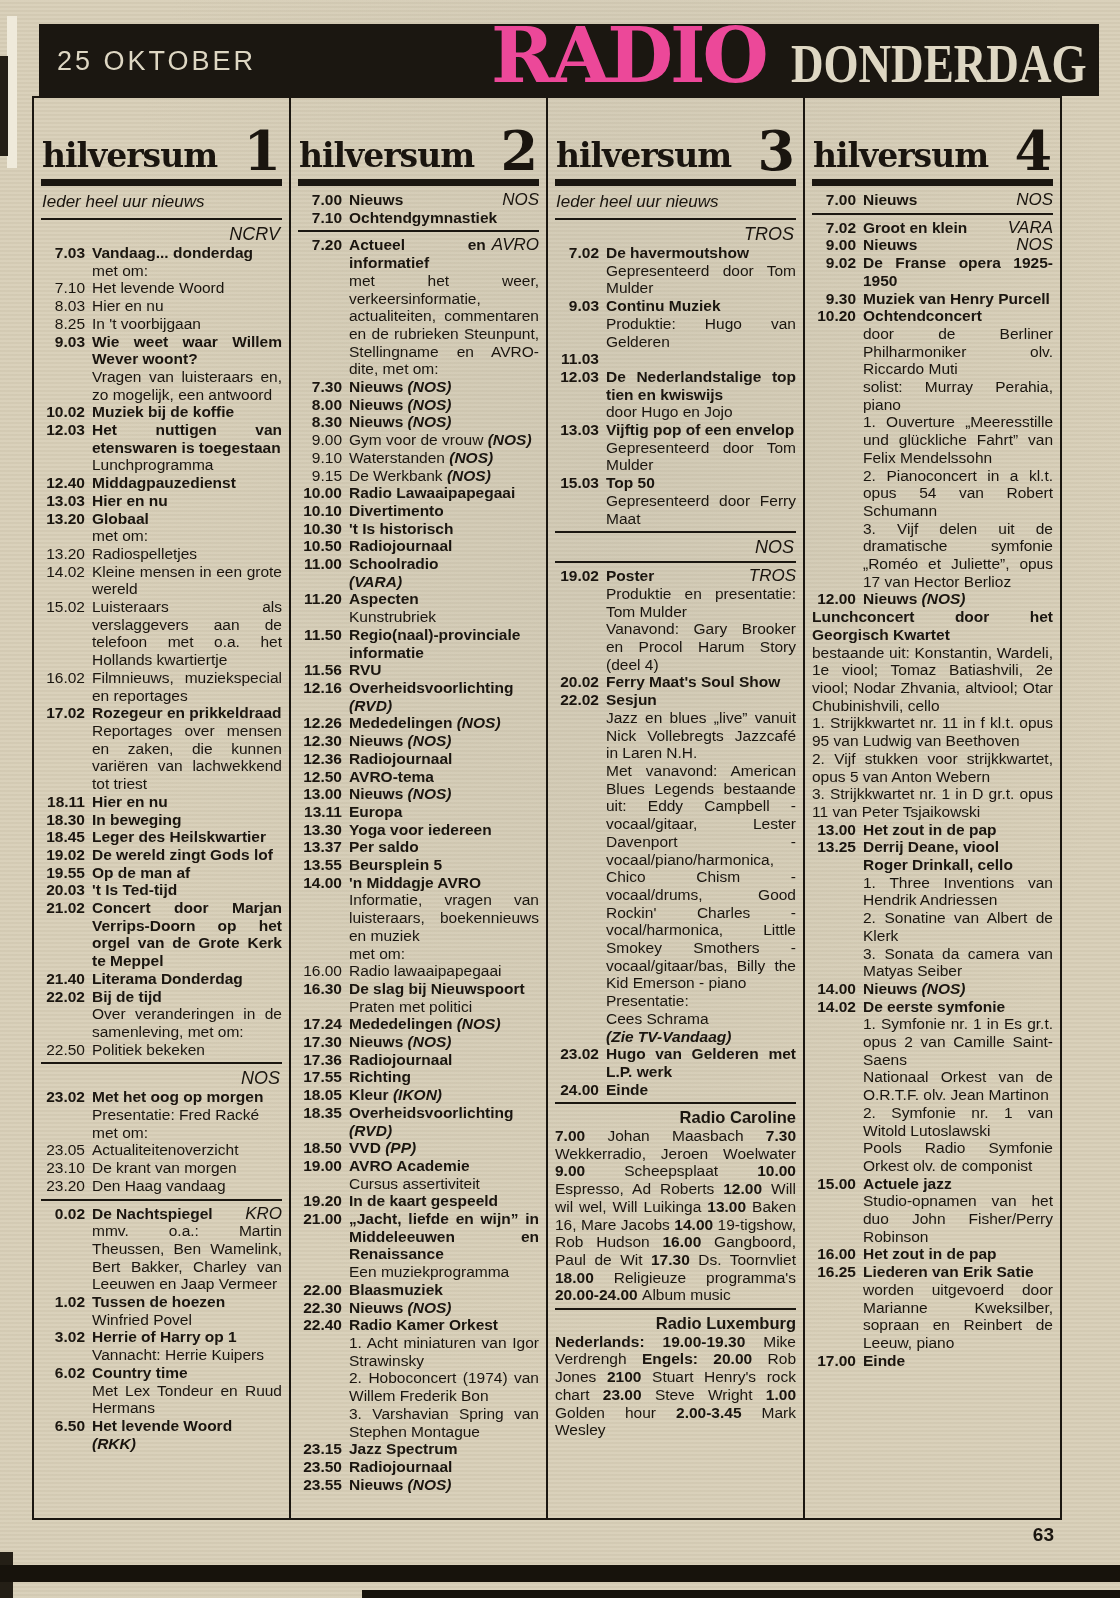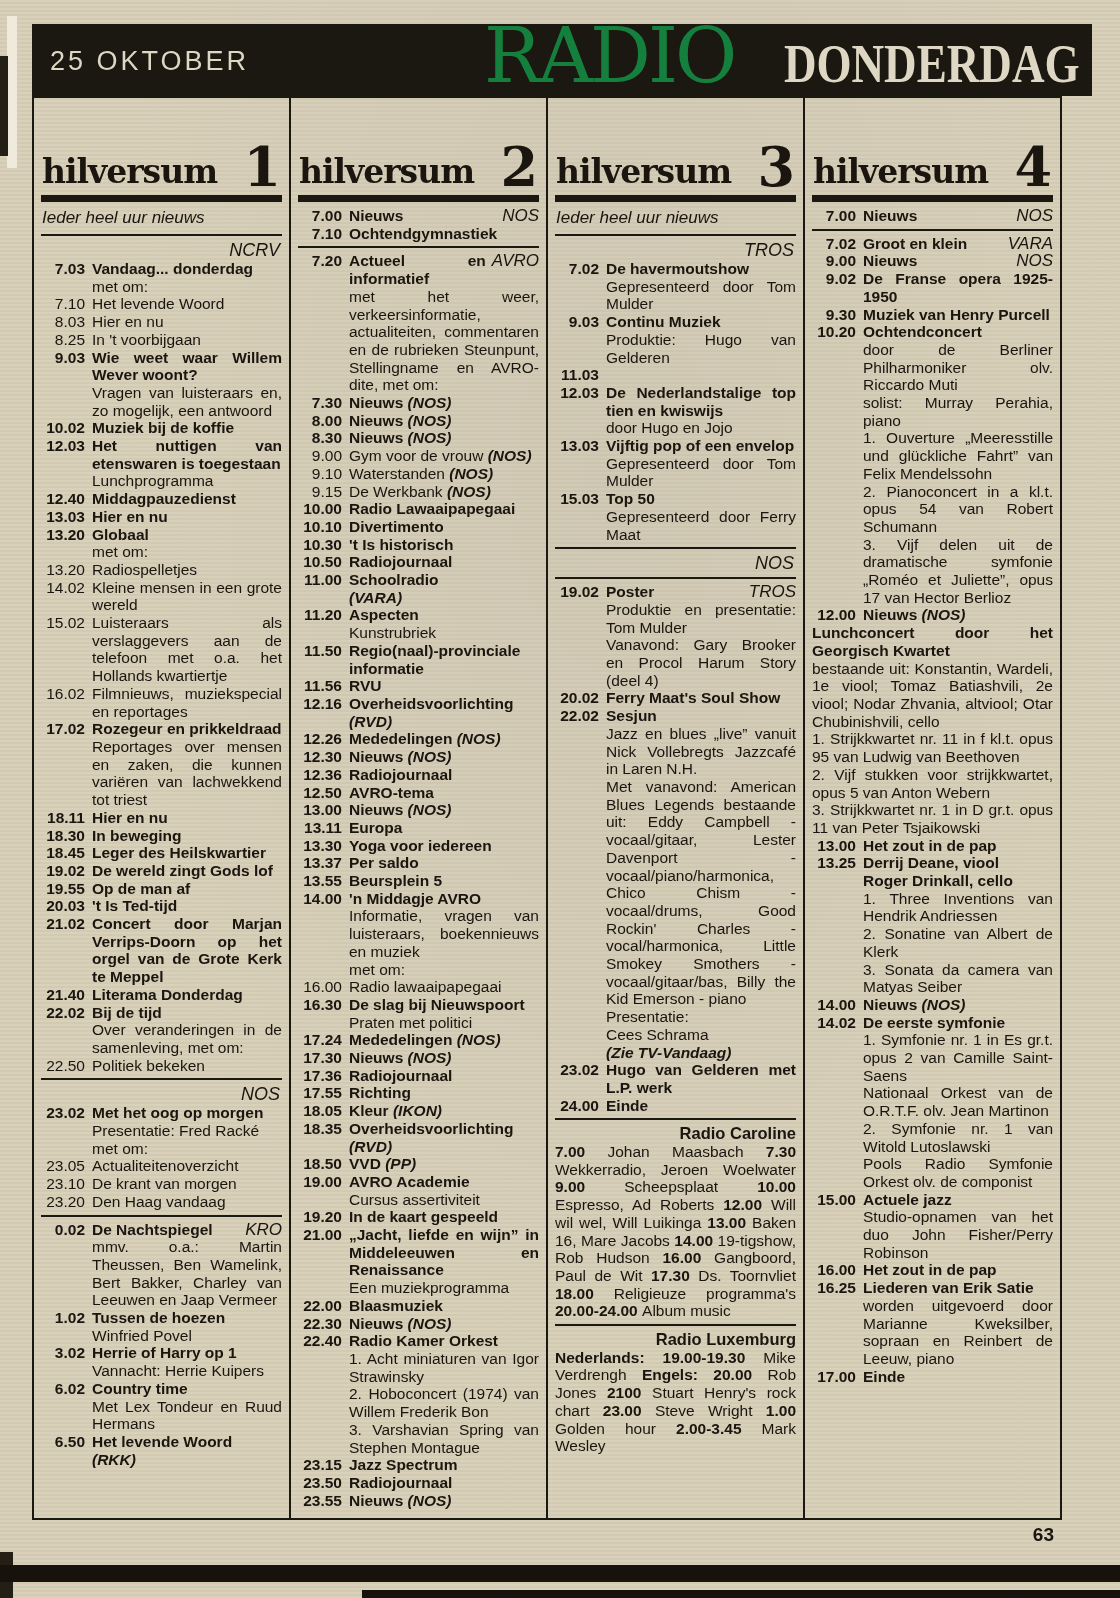--- a/index.html
+++ b/index.html
@@ -12,33 +12,33 @@
     font-family:"Liberation Sans",sans-serif;color:#1a150f;
   }
   
   .edge-white{position:absolute;left:7px;top:16px;width:10px;height:152px;background:#efeadb}
   .edge-black-top{position:absolute;left:0;top:56px;width:8px;height:100px;background:#241f16}
   .edge-black-bottom{position:absolute;left:0;top:1552px;width:13px;height:46px;background:#241f16}
   .bottom-bar{position:absolute;left:0;top:1565px;width:1120px;height:17px;background:#17130c}
   .bottom-bar2{position:absolute;left:362px;top:1590px;width:758px;height:8px;background:#17130c}
 
   
-  .banner{position:absolute;left:32px;top:24px;width:1060px;height:72px;background:#1b1711}
+  .banner{position:absolute;left:39px;top:24px;width:1060px;height:72px;background:#1b1711}
   .banner-date{position:absolute;left:18px;top:22px;font-size:27px;font-weight:normal;
     color:#ded7c3;letter-spacing:3px}
   .banner-radio{position:absolute;left:452px;top:-6px;font-family:"DejaVu Serif",serif;
-    font-weight:normal;font-size:76px;line-height:1;color:#15803d;letter-spacing:-3px}
+    font-weight:bold;font-size:76px;line-height:1;color:#ec4899;letter-spacing:-3px}
   .banner-day{position:absolute;right:12px;top:12px;font-family:"Liberation Serif",serif;
     font-weight:bold;font-size:55px;line-height:1;color:#ded7c3;transform:scaleX(.82);
     transform-origin:right center;letter-spacing:0px}
 
   
   .guide{position:absolute;left:32px;top:96px;width:1030px;height:1424px;
     border:2px solid #1b1711;display:flex;box-sizing:border-box}
-  .col{flex:1 1 0;min-width:0;padding:16px 7px;overflow:hidden;box-sizing:border-box}
+  .col{flex:1 1 0;min-width:0;padding:0 7px;overflow:hidden;box-sizing:border-box}
   .col + .col{border-left:2px solid #1b1711}
   .col-header{display:flex;justify-content:space-between;align-items:flex-end;
     padding:16px 1px 0;height:58px}
   .station{font-family:"DejaVu Serif",serif;font-weight:bold;font-size:33px;
     letter-spacing:-1px;line-height:1}
   .stnum{font-family:"DejaVu Serif",serif;font-weight:bold;font-size:54px;line-height:.78}
   .header-rule{height:7px;background:#1b1711;margin:7px 0 5px}
 
   .note{font-style:italic;font-size:17px;padding:1px 1px 2px}
   .rule{height:2px;background:#1b1711;margin:4px 0}

